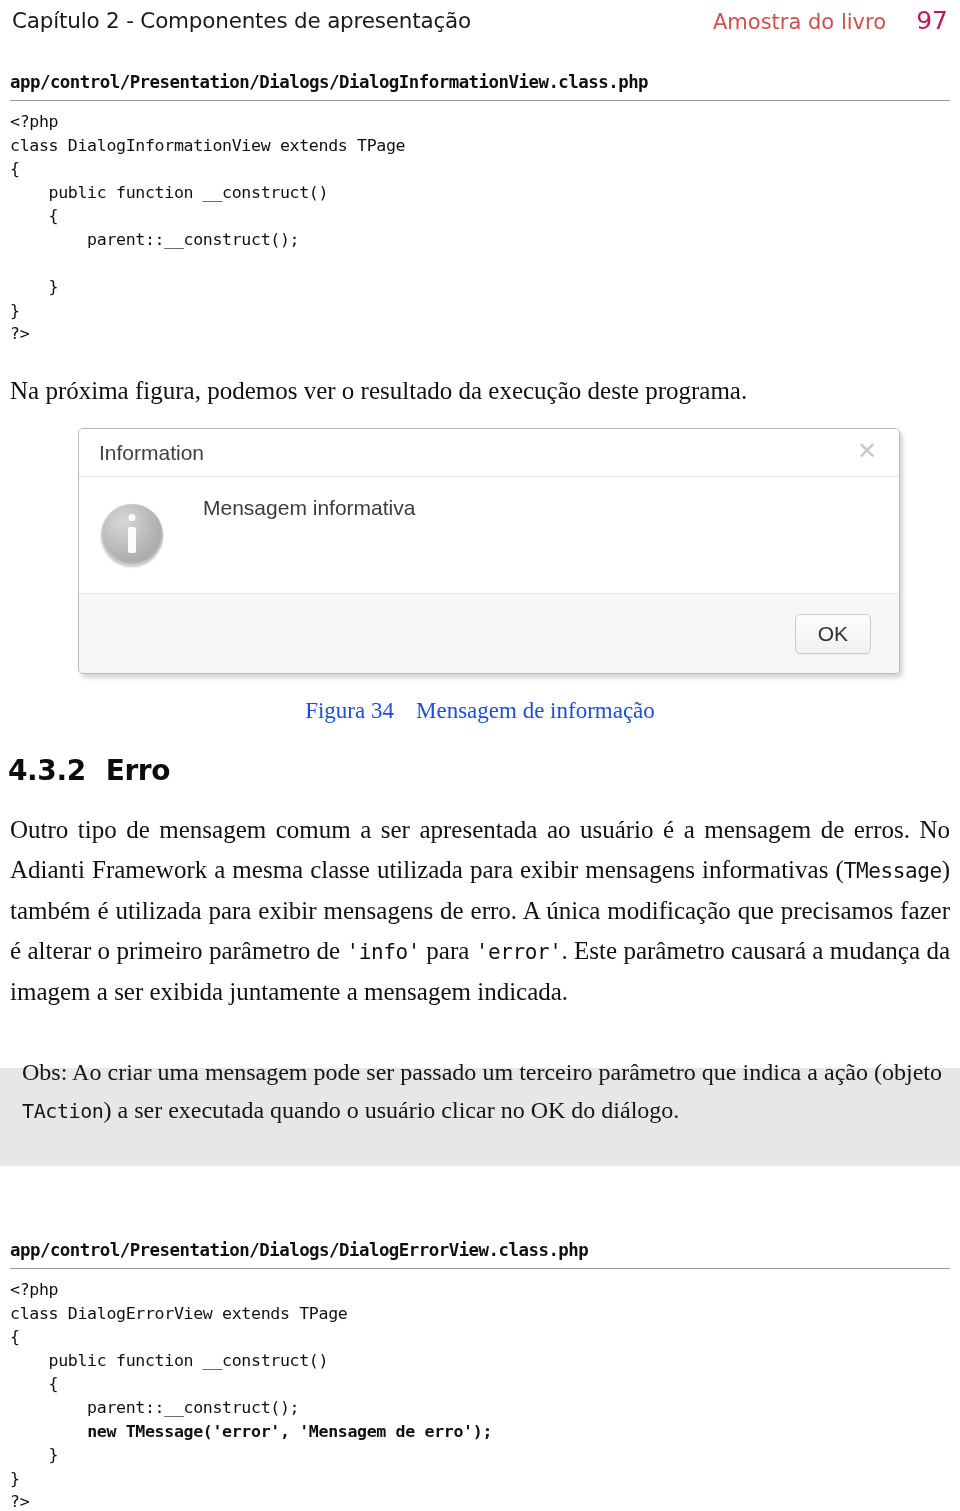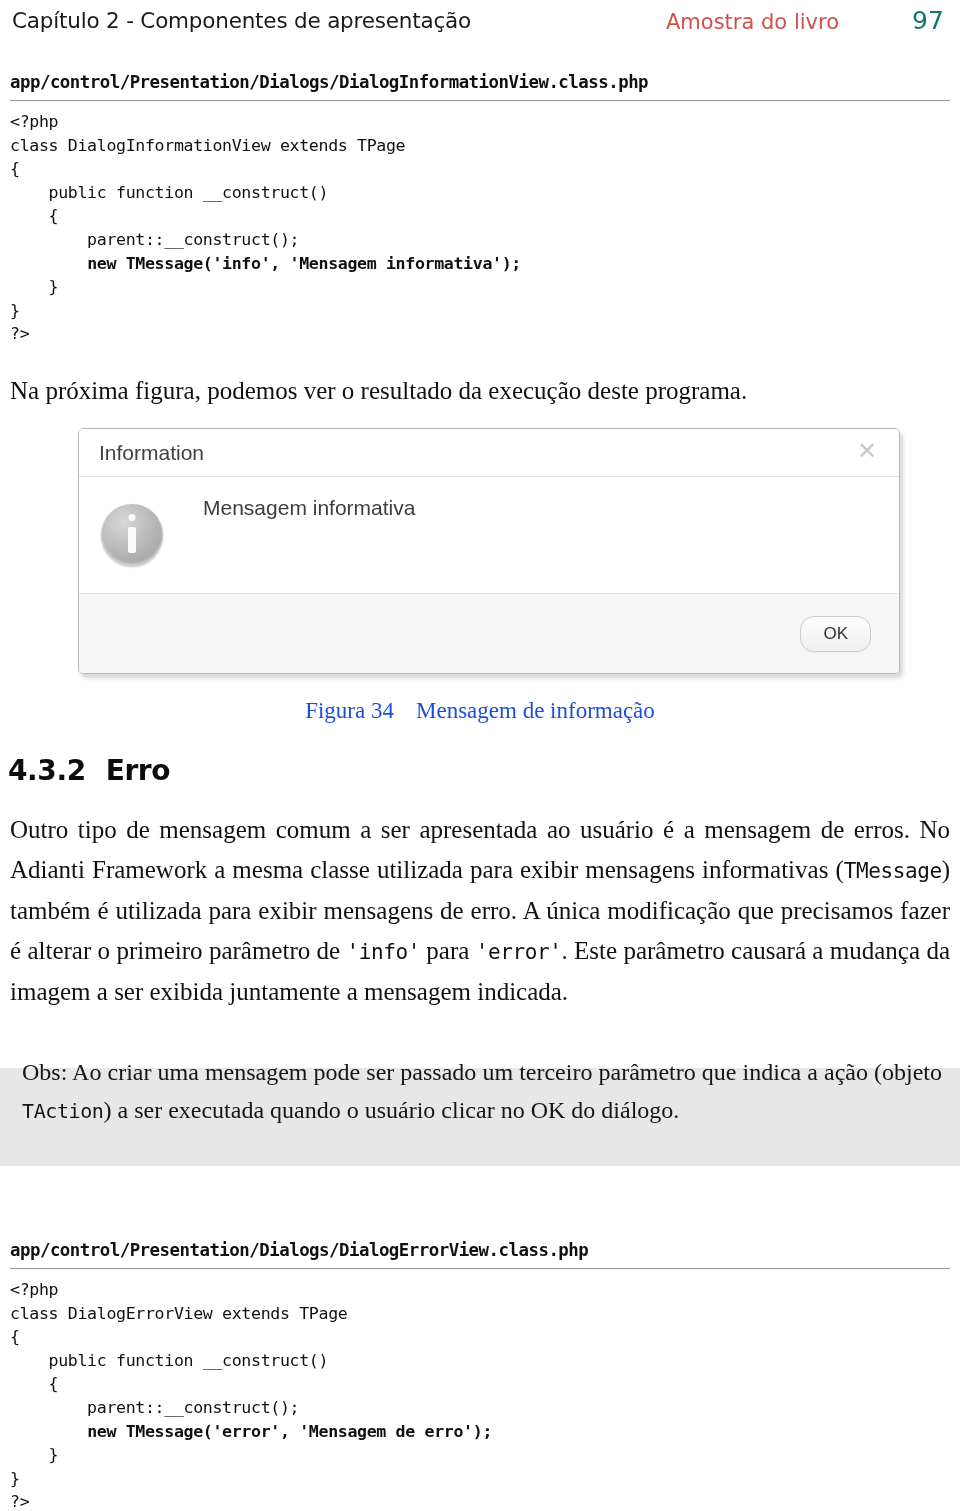--- a/index.html
+++ b/index.html
@@ -41,24 +41,23 @@
   }
   .sample-label {
     font-family: "DejaVu Sans", sans-serif;
     font-size: 21px;
     color: #d0504c;
     white-space: nowrap;
   }
   .page-number {
     font-family: "DejaVu Sans", sans-serif;
     font-size: 25px;
-    color: #0f766e;
+    color: #be185d;
     min-width: 36px;
-    text-align: left;
-    margin-left: 47px;
+    text-align: right;
   }
 
   
   .file-name {
     position: absolute;
     left: 10px;
     font-family: "DejaVu Sans Mono", monospace;
     font-weight: bold;
     font-size: 17.4px;
     letter-spacing: -0.5px;
@@ -218,25 +217,25 @@
     background: #f7f7f7;
     border-top: 1px solid #e4e4e4;
     display: flex;
     align-items: center;
     justify-content: flex-end;
     padding-right: 28px;
     box-sizing: border-box;
   }
   .ok-button {
     font-family: "Liberation Sans", sans-serif;
-    font-size: 17px;
+    font-size: 21px;
     color: #333333;
     background: linear-gradient(180deg, #fdfdfd 0%, #f0f0f0 100%);
     border: 1px solid #cdcdcd;
-    border-radius: 14px;
+    border-radius: 5px;
     padding: 7px 22px;
     cursor: pointer;
     box-shadow: 0 1px 1px rgba(0,0,0,0.06);
   }
 
   
   .figure-caption {
     position: absolute;
     left: 0;
     width: 960px;
@@ -299,21 +298,21 @@
 
 <div class="file-name" style="top:72px;">app/control/Presentation/Dialogs/DialogInformationView.class.php</div>
 <div class="hrule" style="top:100px;"></div>
 
 <div class="code-block" style="top:110px;"><span>&lt;?php
 class DialogInformationView extends TPage
 {
     public function __construct()
     {
         parent::__construct();
-        </span><span class="bold">new TMessage('info', 'Mensagem informativa');</span><span>
+        </span><span>
     }
 }
 ?&gt;</span></div>
 
 <div class="para nojustify" style="top:371px;">Na próxima figura, podemos ver o resultado da execução deste programa.</div>
 
 <div class="figure-wrap">
   <div class="scan-artifact"></div>
 
   <div class="dialog">

